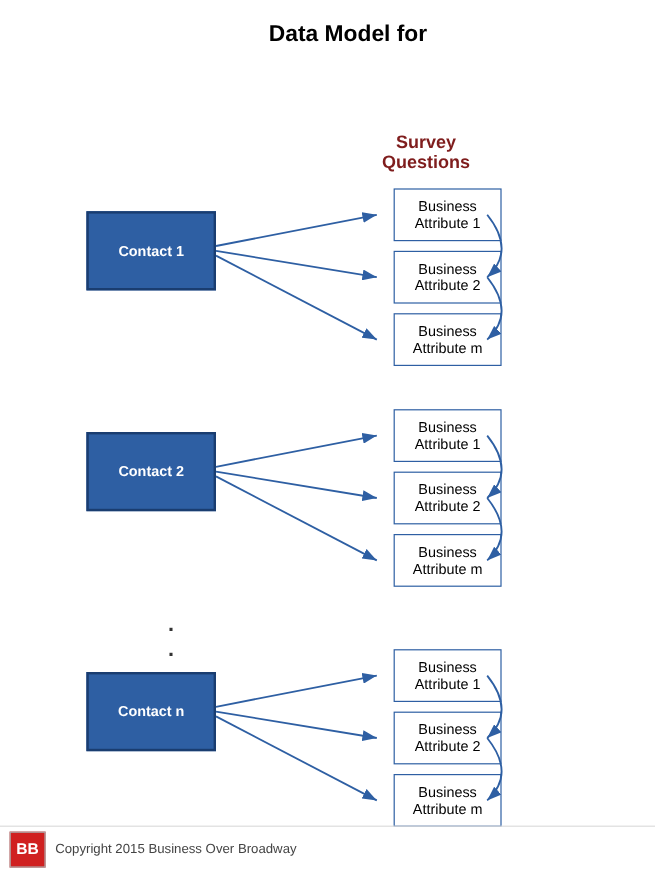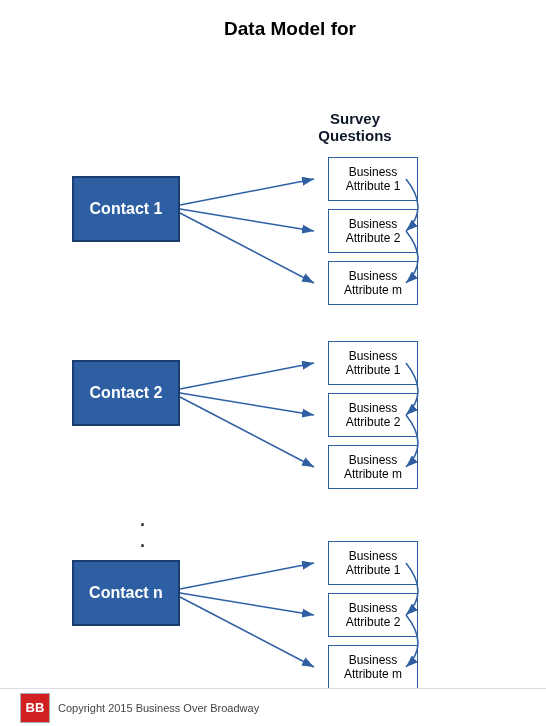--- a/index.html
+++ b/index.html
@@ -45,30 +45,30 @@
     }
 
     
     .survey-label {
       position: absolute;
       top: 60px;
       left: 295px;
       text-align: center;
       font-size: 15px;
       font-weight: bold;
-      color: #0f172a;
+      color: #7f1d1d;
       width: 120px;
     }
 
     
     .contact-box {
       position: absolute;
       background: #2E5FA3;
       color: #fff;
-      font-size: 16px;
+      font-size: 12px;
       font-weight: bold;
       border: 2px solid #1a3d70;
       display: flex;
       align-items: center;
       justify-content: center;
       text-align: center;
       width: 108px;
       height: 66px;
       left: 72px;
     }
@@ -111,21 +111,21 @@
 
     
     .footer {
       position: absolute;
       bottom: 0;
       left: 0;
       width: 100%;
       height: 38px;
       display: flex;
       align-items: center;
-      padding-left: 20px;
+      padding-left: 8px;
       border-top: 1px solid #ddd;
     }
 
     .footer-logo {
       width: 30px;
       height: 30px;
       background: #d02020;
       display: flex;
       align-items: center;
       justify-content: center;

